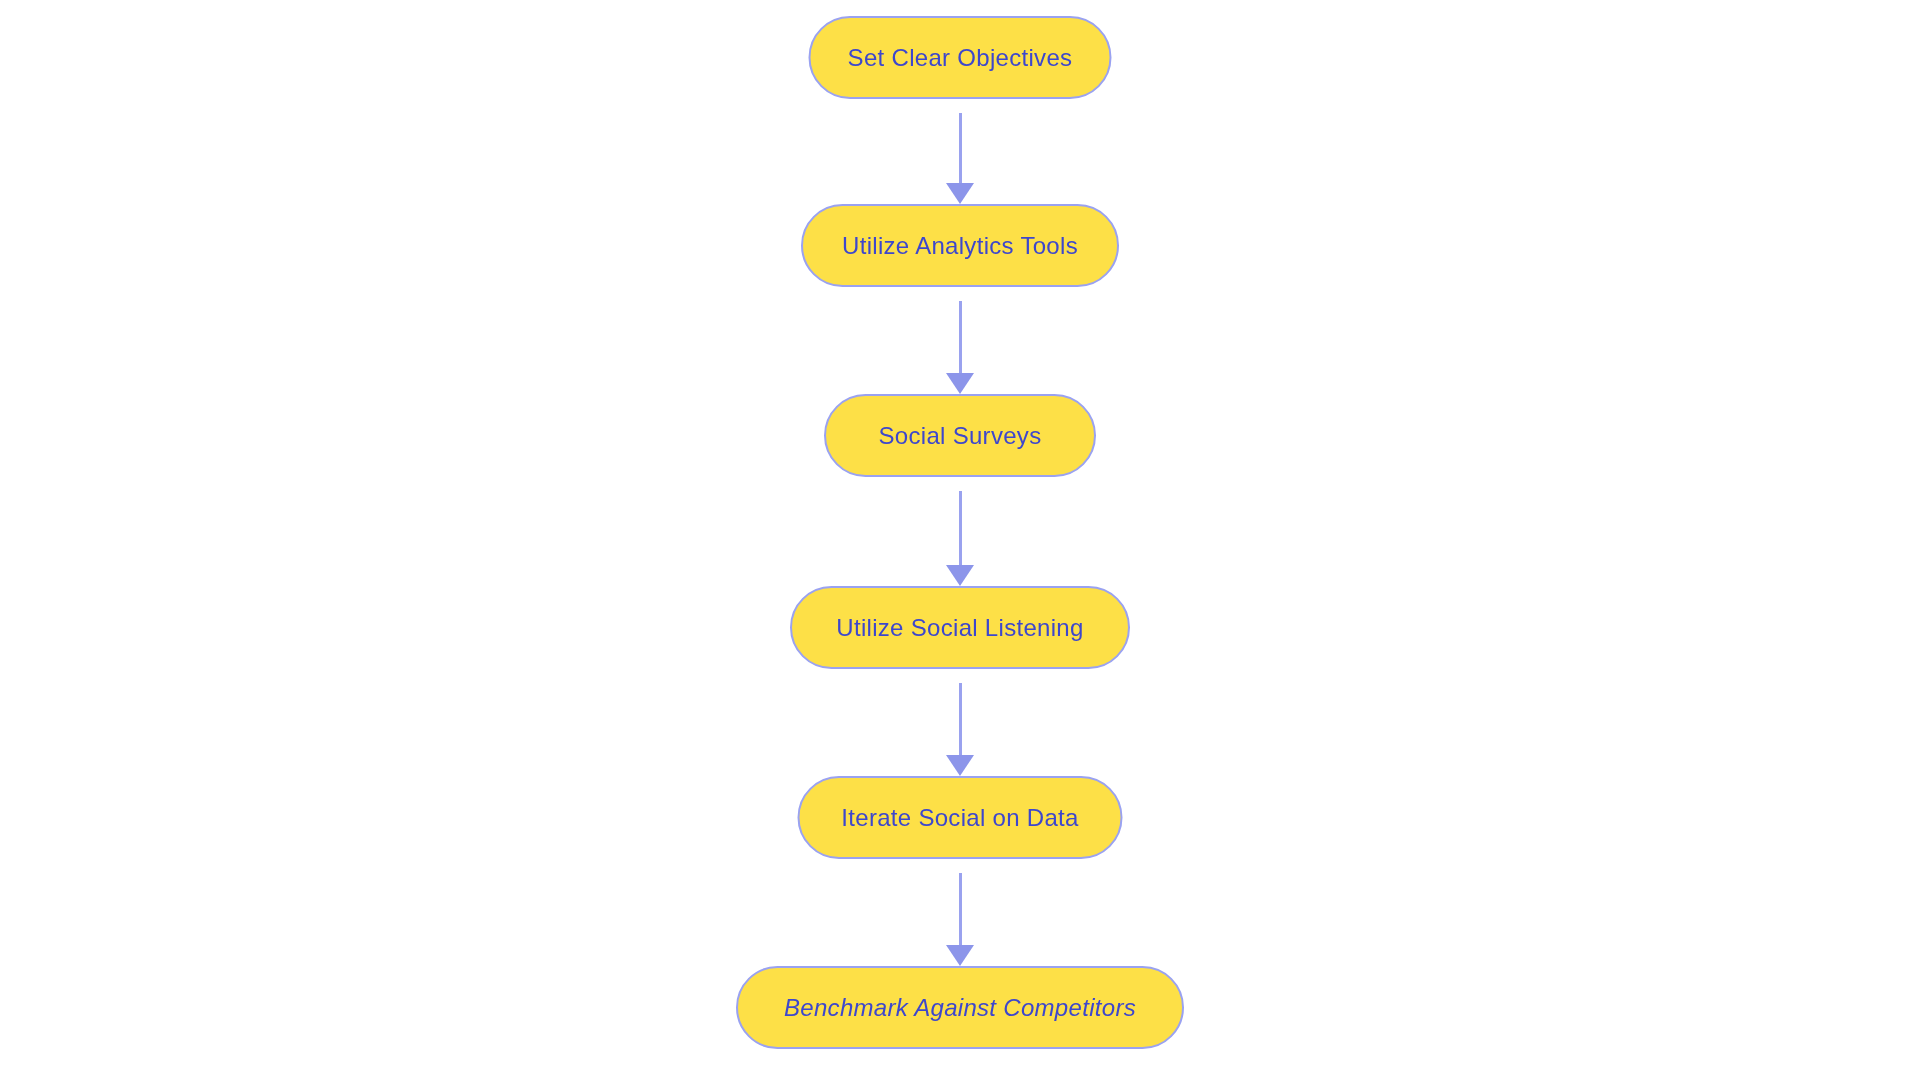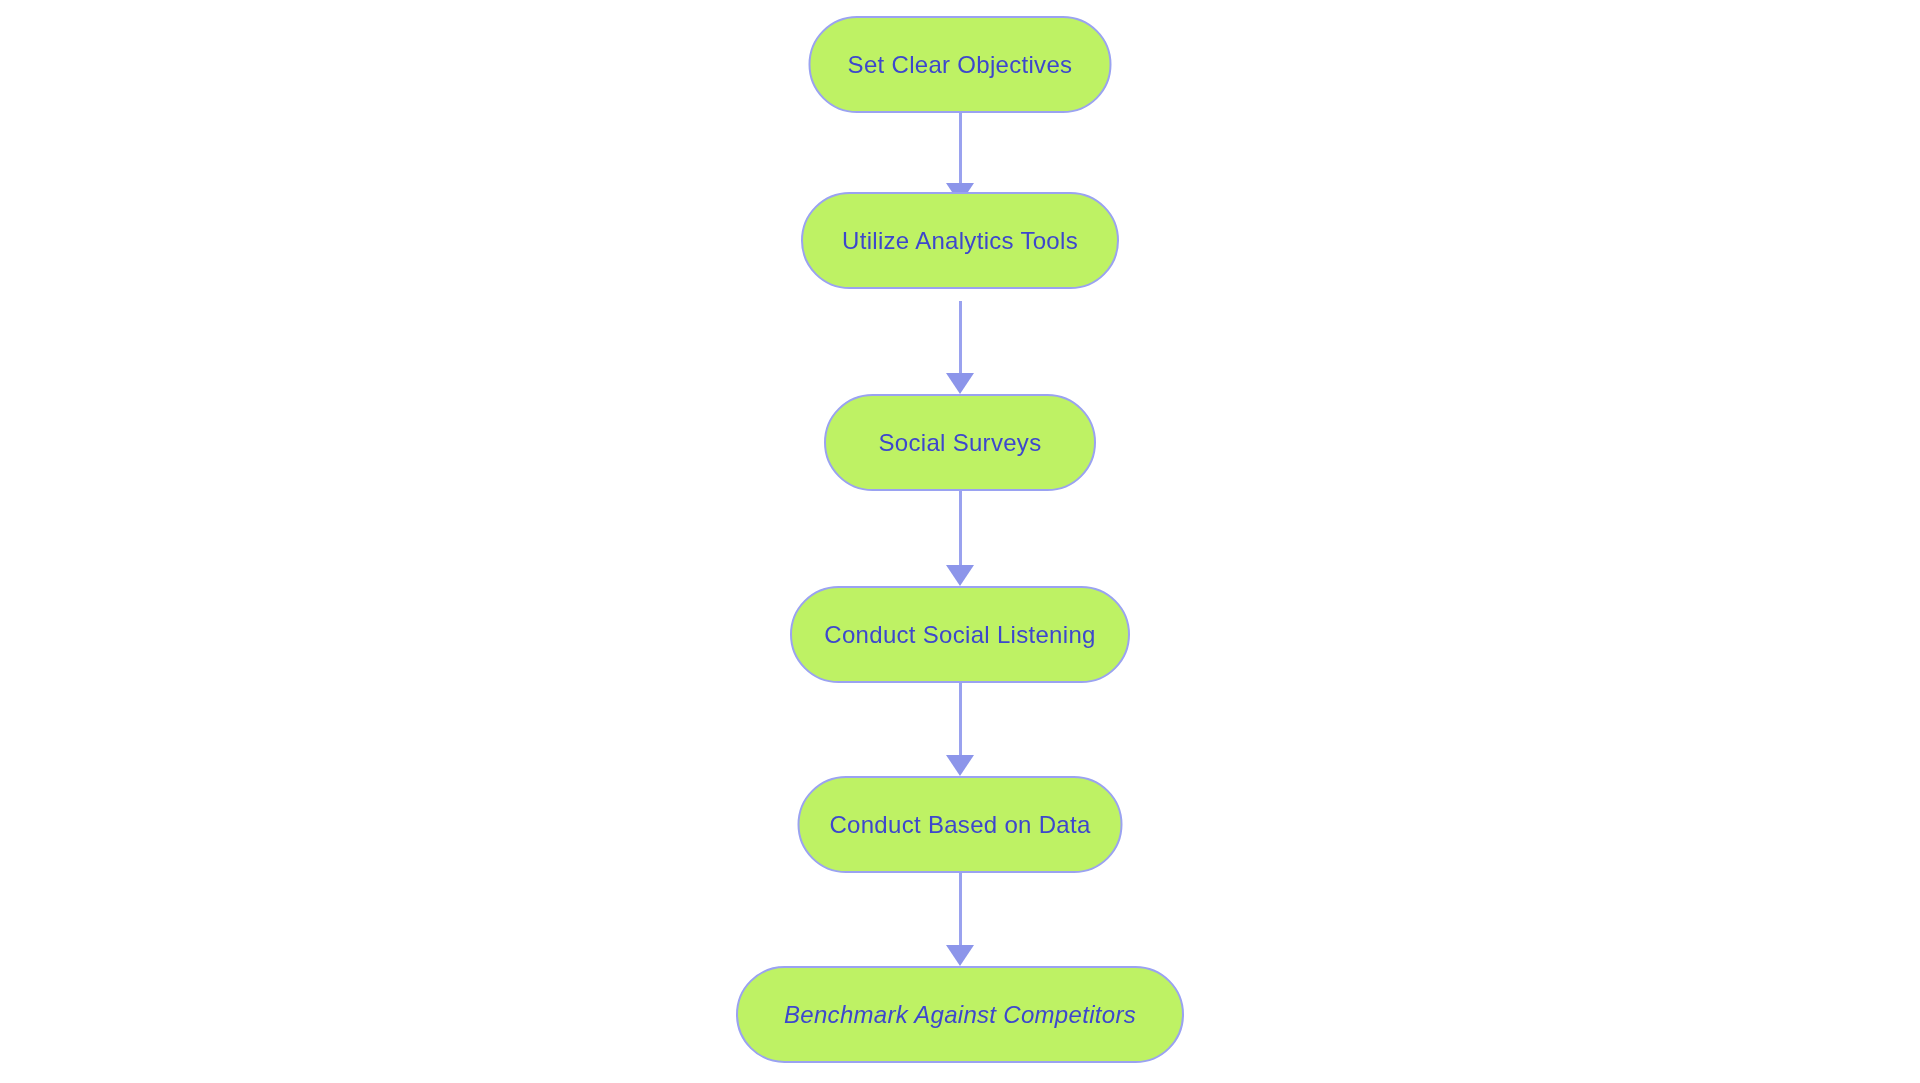--- a/index.html
+++ b/index.html
@@ -12,39 +12,39 @@
     position: relative;
     width: 1920px;
     height: 1083px;
     background: #ffffff;
     overflow: hidden;
   }
   .node {
     position: absolute;
     left: 960px;
     transform: translateX(-50%);
-    height: 97px;
+    height: 83px;
     box-sizing: border-box;
-    background: #bef264;
+    background: #fde047;
     border: 2px solid #9aa2f1;
     border-radius: 48.5px;
     display: flex;
     align-items: center;
     justify-content: center;
   }
   .node-label {
     color: #3d47cd;
     font-size: 24px;
     font-weight: 400;
     letter-spacing: 0.3px;
     white-space: nowrap;
     user-select: none;
   }
   .n0 { top: 16px;  width: 303px; }
-  .n1 { top: 192px; width: 318px; justify-content: center; }
+  .n1 { top: 204px; width: 318px; justify-content: center; }
   .n2 { top: 394px; width: 272px; }
   .n3 { top: 586px; width: 340px; }
   .n4 { top: 776px; width: 325px; }
   .n5 { top: 966px; width: 448px; font-style: italic; }
 
   .arrow {
     position: absolute;
     left: 960px;
     transform: translateX(-50%);
     display: flex;
@@ -96,30 +96,30 @@
   <div class="node n2">
     <span class="node-label">Social Surveys</span>
   </div>
 
   <div class="arrow a2">
     <div class="arrow-line"></div>
     <div class="arrow-head"></div>
   </div>
 
   <div class="node n3">
-    <span class="node-label">Conduct Social Listening</span>
+    <span class="node-label">Utilize Social Listening</span>
   </div>
 
   <div class="arrow a3">
     <div class="arrow-line"></div>
     <div class="arrow-head"></div>
   </div>
 
   <div class="node n4">
-    <span class="node-label">Conduct Based on Data</span>
+    <span class="node-label">Iterate Social on Data</span>
   </div>
 
   <div class="arrow a4">
     <div class="arrow-line"></div>
     <div class="arrow-head"></div>
   </div>
 
   <div class="node n5">
     <span class="node-label">Benchmark Against Competitors</span>
   </div>

